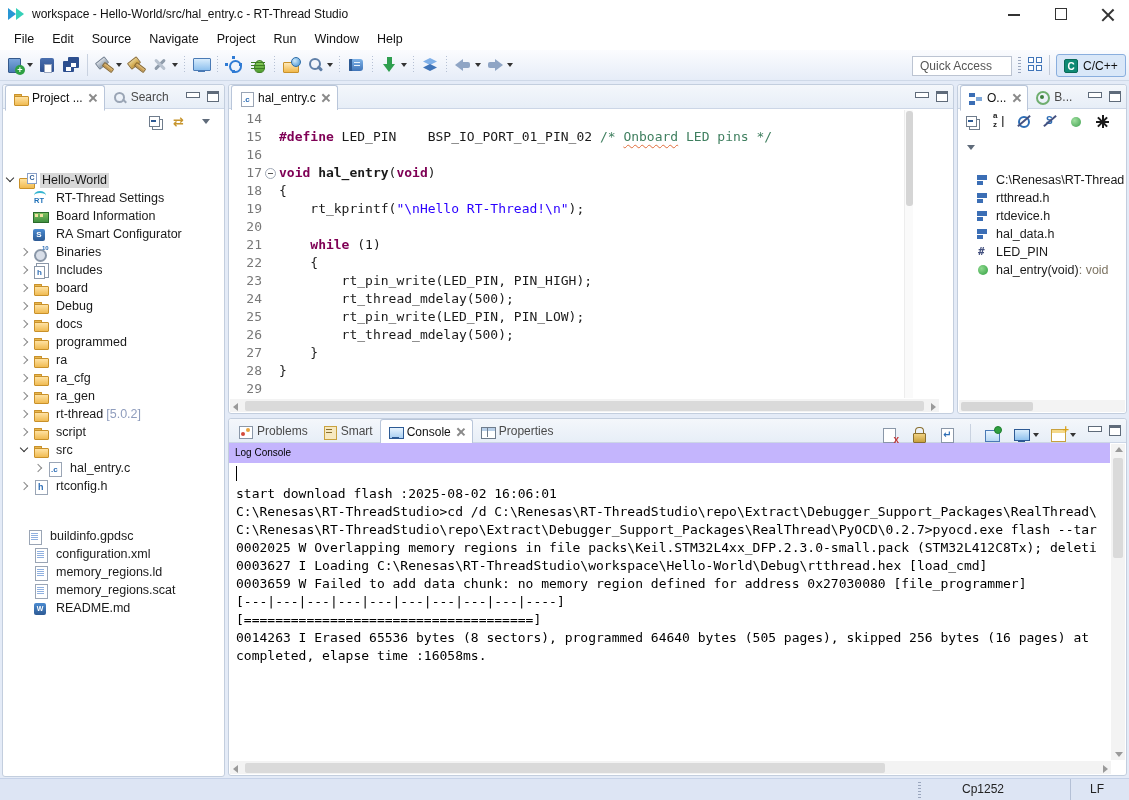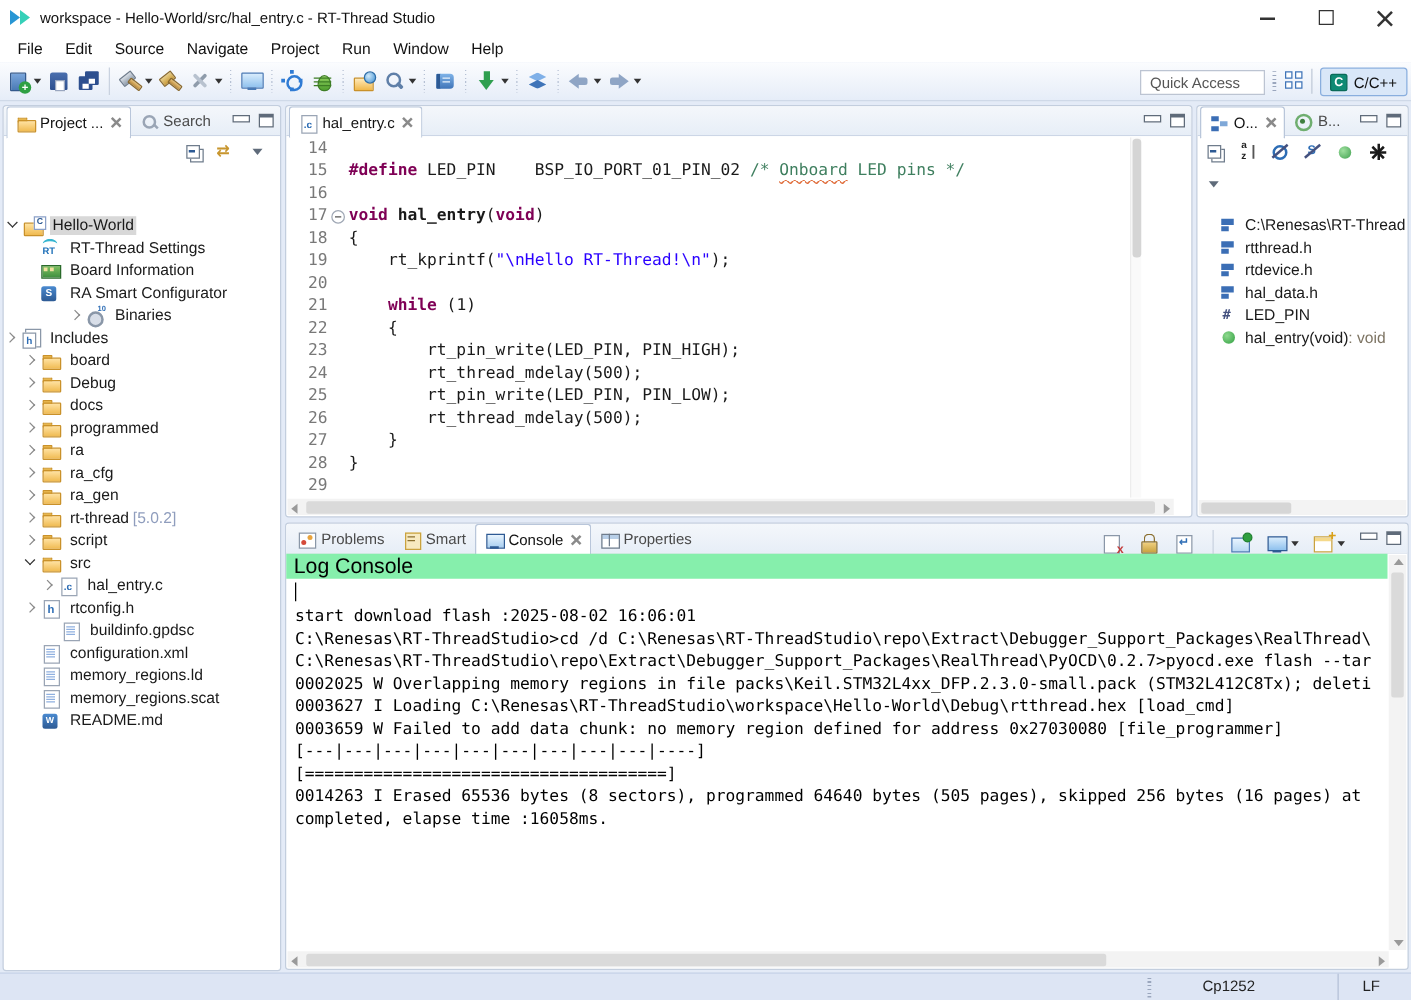--- a/index.html
+++ b/index.html
@@ -198,21 +198,21 @@
   .c-scroll-lock::before{left:5px;top:1px;width:7px;height:6px;border:1.5px solid #8a6f2f;border-bottom:none;border-radius:4px 4px 0 0}
   .c-scroll-lock::after{left:3px;top:7px;width:11px;height:8px;background:linear-gradient(#f0d080,#c9a23f);border:1px solid #8a6f2f;border-radius:1px}
   .c-word-wrap::before{left:2px;top:2px;width:11px;height:13px;background:#fff;border:1px solid #8a97a8}
   .c-word-wrap::after{content:"↵";left:4px;top:3px;color:#2d6db5;font:bold 10px/12px "DejaVu Sans",sans-serif}
   .c-pin-console::before{left:1px;top:4px;width:13px;height:10px;border:1px solid #4a7ab5;background:linear-gradient(#e8f4ff,#b8d8f4)}
   .c-pin-console::after{left:10px;top:0;width:6px;height:6px;border-radius:50%;background:#2f9f3f;border:1px solid #1f7f2f}
   .c-display-selected-console::before{left:1px;top:3px;width:14px;height:10px;border:1px solid #2d5a94;background:linear-gradient(#d8ecfc,#8fc1ee)}
   .c-display-selected-console::after{left:5px;top:14px;width:7px;height:2px;background:#2d5a94}
   .c-open-console::before{left:1px;top:3px;width:13px;height:11px;background:#fff;border:1px solid #c9a23f;box-shadow:inset 0 3px 0 #f5d98a}
   .c-open-console::after{content:"+";right:-1px;top:-2px;color:#d9a017;font:bold 11px/11px "Liberation Sans",sans-serif}
-  .loghdr{position:absolute;left:0;top:24px;right:16px;height:20px;background:#86efac;font-size:17px;line-height:20px;padding-left:6px;color:#000}
+  .loghdr{position:absolute;left:0;top:24px;right:16px;height:20px;background:#c4b5fd;font-size:10px;line-height:20px;padding-left:6px;color:#000}
   .caret{position:absolute;left:7px;top:47px;width:1px;height:15px;background:#000}
   .clog{position:absolute;left:7px;top:66px;right:20px;bottom:16px;font:13px/18px "DejaVu Sans Mono",monospace;white-space:pre;overflow:hidden;color:#000}
   .cn-vscroll{position:absolute;right:1px;top:25px;width:14px;bottom:15px;background:#f3f3f3}
   .cn-vthumb{position:absolute;left:2px;top:14px;width:10px;height:100px;background:#dadada;border-radius:2px}
   .cn-hscroll{position:absolute;left:1px;right:15px;bottom:1px;height:13px;background:#f3f3f3}
   .cn-hthumb{position:absolute;left:15px;top:1.5px;width:640px;height:10px;background:#dadada;border-radius:2px}
 
   
   .statusbar{position:absolute;left:0;top:778px;width:1129px;height:22px;background:#dde5f4;border-top:1px solid #c6d2e8}
   .st-text{position:absolute;top:0;line-height:21px;font-size:12px;color:#222}
@@ -349,26 +349,26 @@
       <div class="trow" style="padding-left: 18px;">
         <span class="chevsp"></span>
         <span class="ticon16 f-board-info"></span>
         <span class="tlabel">Board Information</span>
       </div>
       <div class="trow" style="padding-left: 18px;">
         <span class="chevsp"></span>
         <span class="ticon16 f-ra-config"></span>
         <span class="tlabel">RA Smart Configurator</span>
       </div>
-      <div class="trow" style="padding-left: 18px; margin-left: 36px;">
+      <div class="trow" style="padding-left: 18px;">
         <span class="chev collapsed"></span>
         <span class="ticon16 f-binaries"></span>
         <span class="tlabel">Binaries</span>
       </div>
-      <div class="trow" style="padding-left: 2px;">
+      <div class="trow" style="padding-left: 18px;">
         <span class="chev collapsed"></span>
         <span class="ticon16 f-includes"></span>
         <span class="tlabel">Includes</span>
       </div>
       <div class="trow" style="padding-left: 18px;">
         <span class="chev collapsed"></span>
         <span class="ticon16 f-folder"></span>
         <span class="tlabel">board</span>
       </div>
       <div class="trow" style="padding-left: 18px;">
@@ -420,21 +420,21 @@
       <div class="trow" style="padding-left: 32px;">
         <span class="chev collapsed"></span>
         <span class="ticon16 f-c-file"></span>
         <span class="tlabel">hal_entry.c</span>
       </div>
       <div class="trow" style="padding-left: 18px;">
         <span class="chev collapsed"></span>
         <span class="ticon16 f-h-file"></span>
         <span class="tlabel">rtconfig.h</span>
       </div>
-      <div class="trow" style="padding-left: 34px;">
+      <div class="trow" style="padding-left: 12px; margin-top: 32px;">
         <span class="chevsp"></span>
         <span class="ticon16 f-text-file"></span>
         <span class="tlabel">buildinfo.gpdsc</span>
       </div>
       <div class="trow" style="padding-left: 18px;">
         <span class="chevsp"></span>
         <span class="ticon16 f-text-file"></span>
         <span class="tlabel">configuration.xml</span>
       </div>
       <div class="trow" style="padding-left: 18px;">

